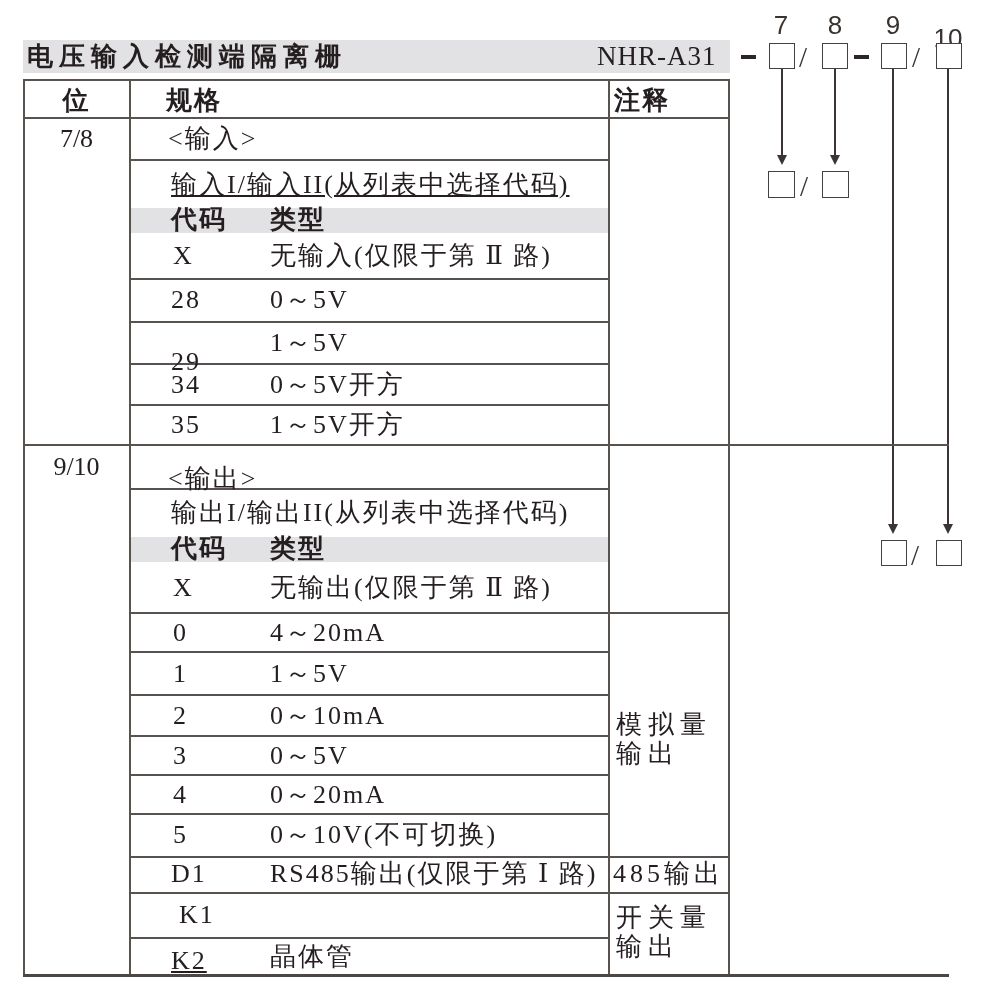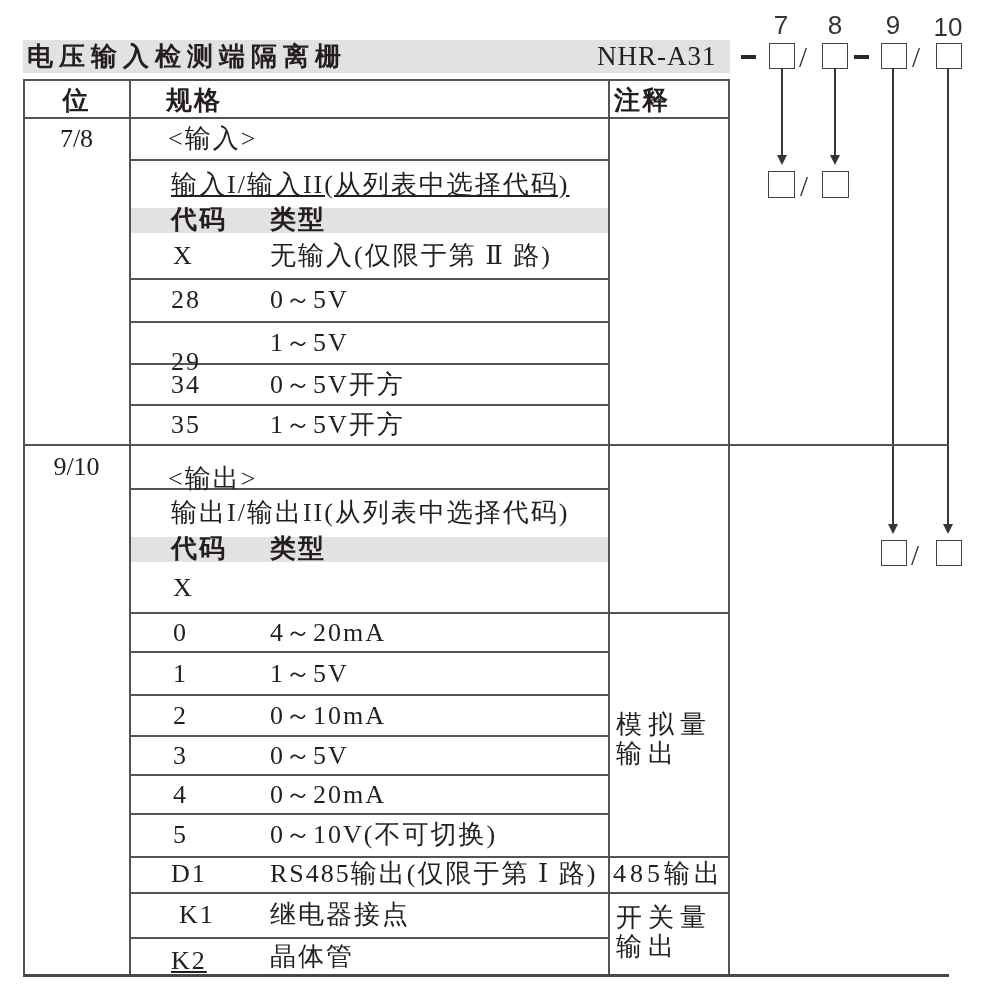--- a/index.html
+++ b/index.html
@@ -33,21 +33,21 @@
 
 <div id="page">
 
   <div class="band" style="left:23px;top:40px;width:707px;height:33px;"></div>
   <div class="cell bold" style="left:27px;top:40px;line-height:33px;letter-spacing:6px;font-size:26px;">电压输入检测端隔离栅</div>
   <div class="cell" style="left:597px;top:40px;line-height:33px;letter-spacing:1px;font-size:27px;">NHR-A31</div>
 
   <div class="digit" style="left:759px;top:11px;">7</div>
   <div class="digit" style="left:813px;top:11px;">8</div>
   <div class="digit" style="left:871px;top:11px;">9</div>
-  <div class="digit" style="left:926px;top:13px;">10</div>
+  <div class="digit" style="left:926px;top:24px;">10</div>
 
   <div class="dash" style="left:741px;top:55px;"></div>
   <div class="obox" style="left:769px;top:43px;"></div>
   <div class="slash" style="left:799px;top:43px;">/</div>
   <div class="obox" style="left:822px;top:43px;"></div>
   <div class="dash" style="left:854px;top:55px;"></div>
   <div class="obox" style="left:881px;top:43px;"></div>
   <div class="slash" style="left:912px;top:43px;">/</div>
   <div class="obox" style="left:936px;top:43px;"></div>
 
@@ -117,36 +117,36 @@
   <div class="cell" style="left:171px;top:409px;">35</div>
   <div class="cell" style="left:270px;top:409px;">1～5V开方</div>
 
   <div class="cell ctr" style="left:23px;top:451px;width:107px;letter-spacing:0;">9/10</div>
   <div class="cell" style="left:168px;top:451px;margin-top:12px;">&lt;输出&gt;</div>
   <div class="cell" style="left:171px;top:497px;">输出I/输出II(从列表中选择代码)</div>
   <div class="cell bold" style="left:171px;top:533px;">代码</div>
   <div class="cell bold" style="left:270px;top:533px;">类型</div>
 
   <div class="cell" style="left:173px;top:572px;">X</div>
+  <div class="cell" style="left:270px;top:572px;">无输出(仅限于第 Ⅱ 路)</div>
   <div class="cell" style="left:173px;top:617px;">0</div>
   <div class="cell" style="left:270px;top:617px;">4～20mA</div>
   <div class="cell" style="left:173px;top:658px;">1</div>
   <div class="cell" style="left:270px;top:658px;">1～5V</div>
   <div class="cell" style="left:173px;top:700px;">2</div>
   <div class="cell" style="left:270px;top:700px;">0～10mA</div>
   <div class="cell" style="left:173px;top:740px;">3</div>
   <div class="cell" style="left:270px;top:740px;">0～5V</div>
   <div class="cell" style="left:173px;top:779px;">4</div>
   <div class="cell" style="left:270px;top:779px;">0～20mA</div>
   <div class="cell" style="left:173px;top:819px;">5</div>
   <div class="cell" style="left:270px;top:819px;">0～10V(不可切换)</div>
   <div class="cell" style="left:171px;top:858px;">D1</div>
   <div class="cell" style="left:270px;top:858px;">RS485输出(仅限于第 Ⅰ 路)</div>
   <div class="cell" style="left:179px;top:899px;">K1</div>
-  <div class="cell" style="left:270px;top:899px;">继电器接点</div>
   <div class="cell" style="left:171px;top:945px;text-decoration:underline;">K2</div>
   <div class="cell" style="left:270px;top:941px;">晶体管</div>
 
   <div class="cell note" style="left:616px;top:710px;">
     <div>模拟量</div>
     <div>输出</div>
   </div>
   <div class="cell" style="left:613px;top:858px;letter-spacing:4px;">485输出</div>
   <div class="cell note" style="left:616px;top:903px;">
     <div>开关量</div>

